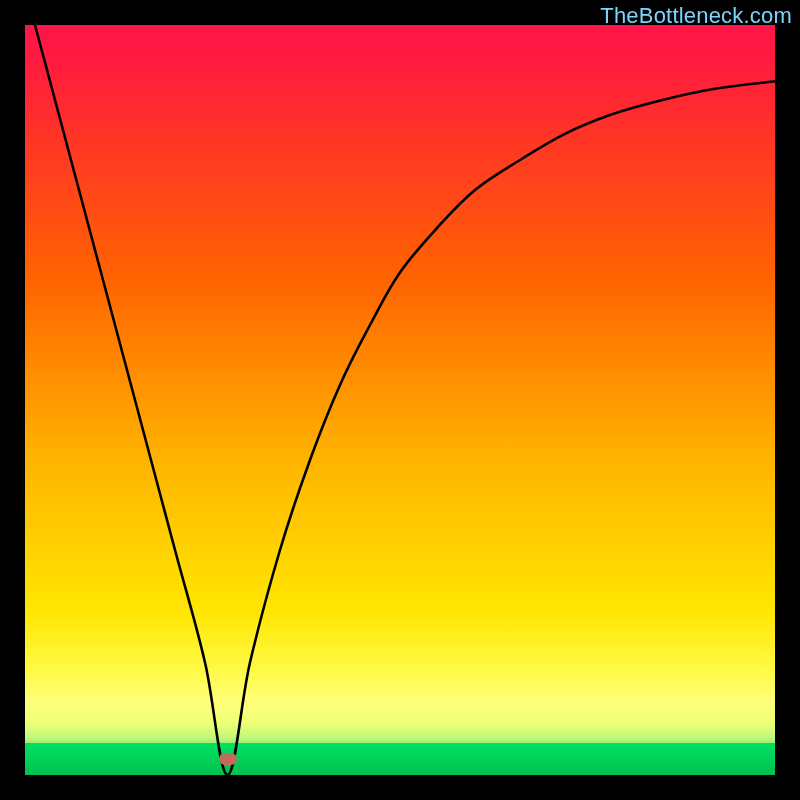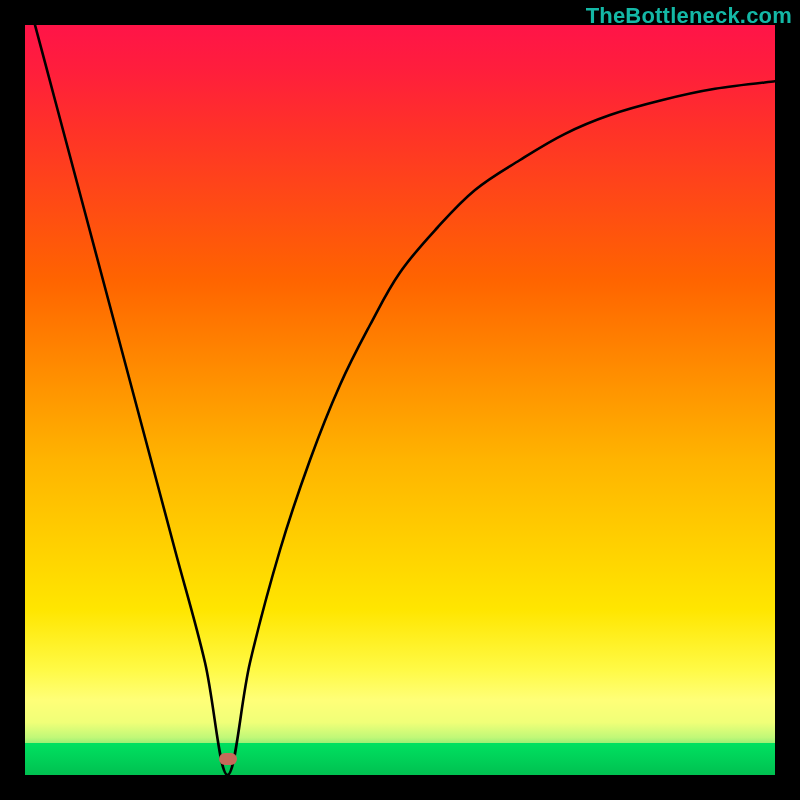--- a/index.html
+++ b/index.html
@@ -55,23 +55,23 @@
     left: 0;
     top: 0;
     width: 750px;
     height: 750px;
     pointer-events: none;
   }
   .watermark {
     position: absolute;
     top: 3px;
     right: 8px;
-    color: #14b8a6;
+    color: #7dd3fc;
     font-size: 22px;
-    font-weight: 700;
+    font-weight: 400;
     letter-spacing: 0.2px;
   }
 </style>
 </head>
 <body>
 
 <div class="stage">
 
   <div class="plot-area">
     <svg class="curve" viewBox="0 0 750 750" preserveAspectRatio="none">

